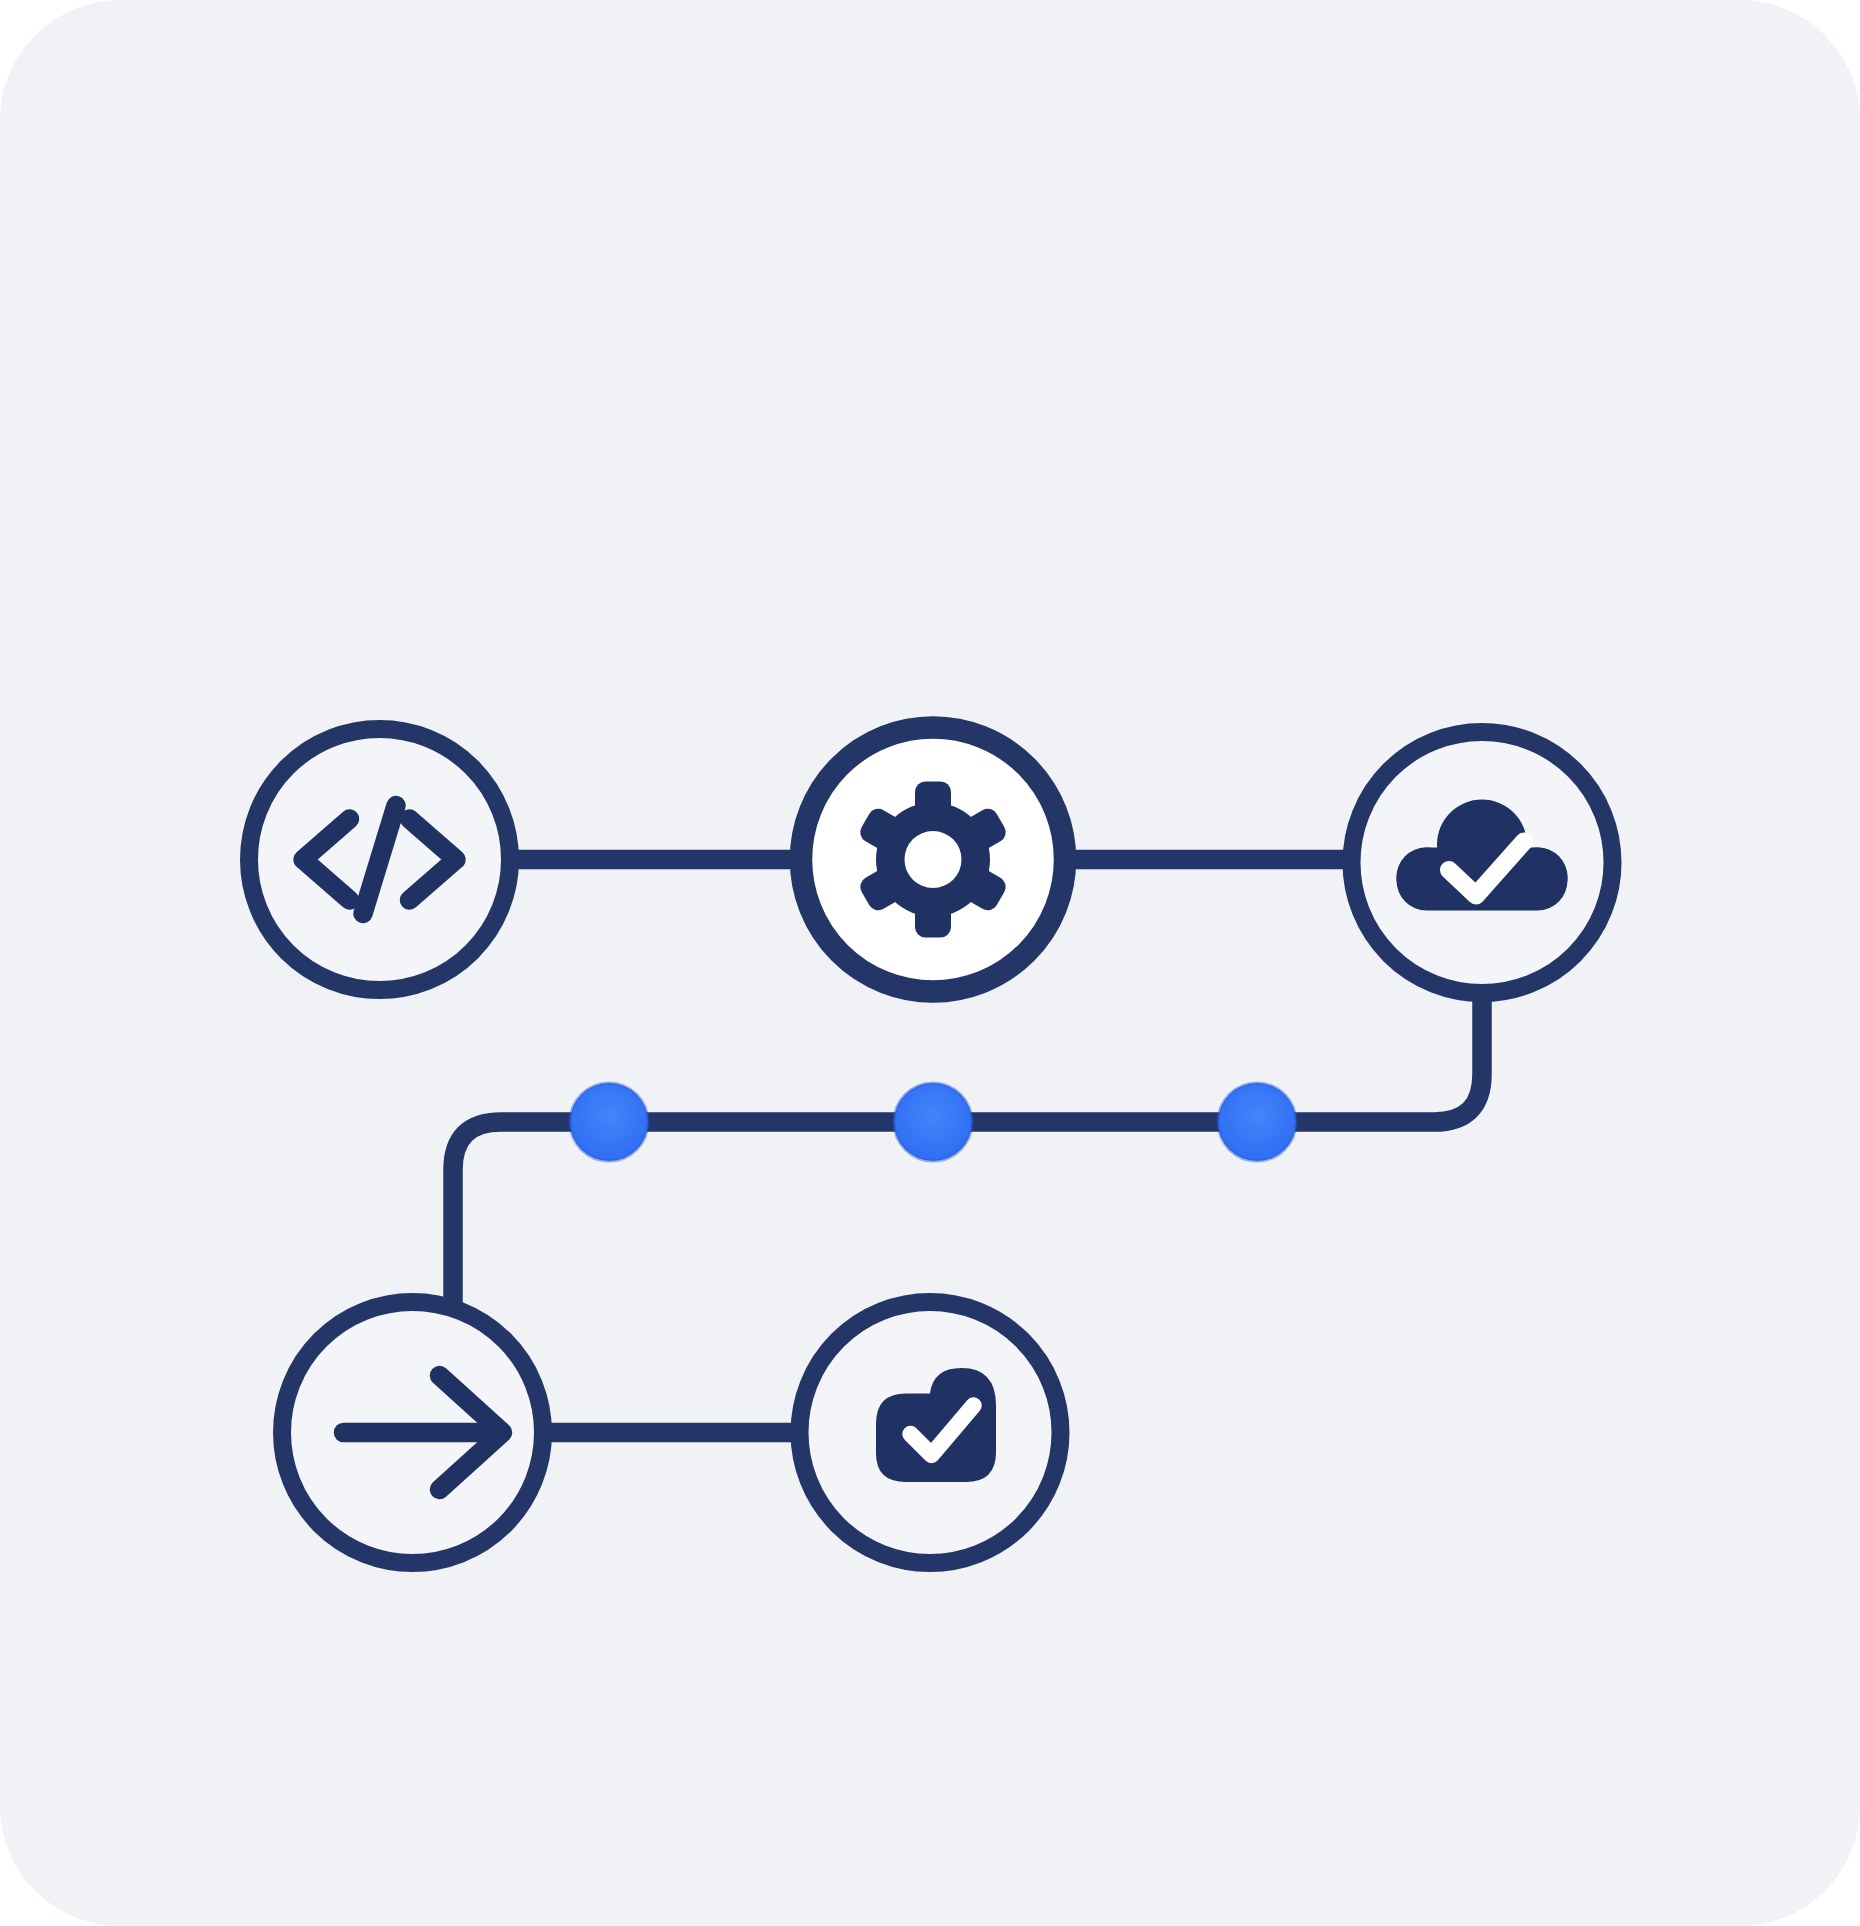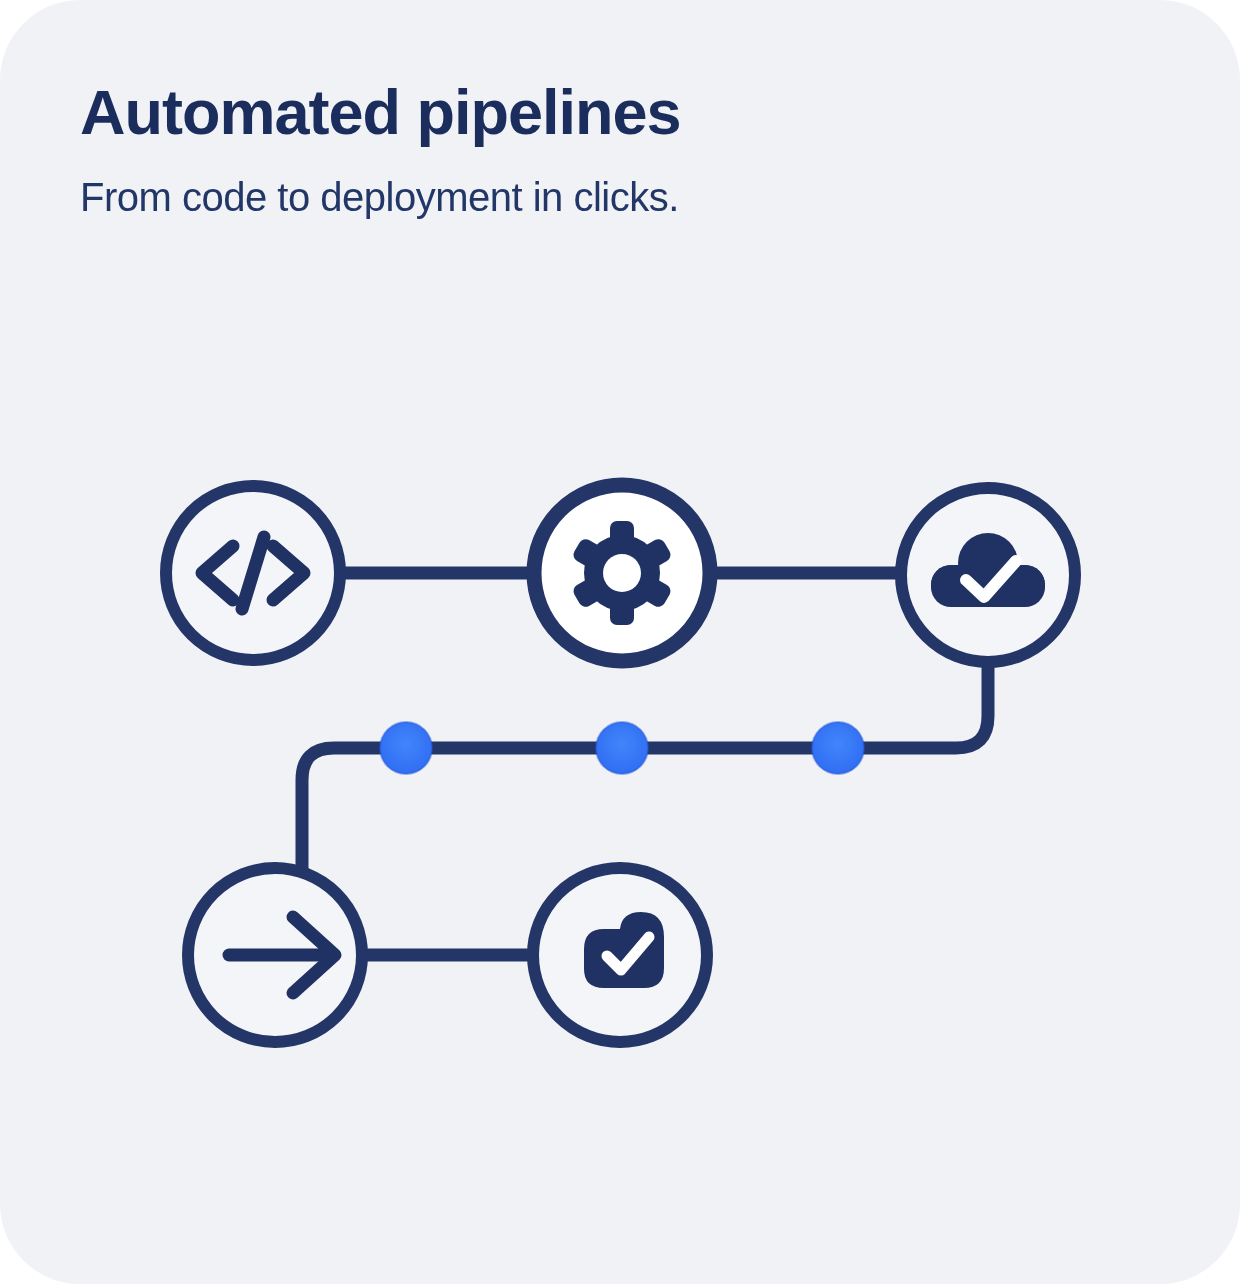--- a/index.html
+++ b/index.html
@@ -84,24 +84,20 @@
     stroke-width:2;
   }
   .stop-light{stop-color:var(--dot_blue_light,#4285fa);}
   .stop-base{stop-color:var(--dot_blue,#2e6cf2);}
 </style>
 </head>
 <body>
 
 <div class="card">
 
-  <div class="card-header">
-    <div class="card-title">Automated pipelines</div>
-    <div class="card-subtitle">From code to deployment in clicks.</div>
-  </div>
 
   <svg class="diagram" viewBox="0 0 1240 1284" xmlns="http://www.w3.org/2000/svg">
 
     <defs>
       <radialGradient id="dot-gradient" cx="50%" cy="42%" r="62%">
         <stop class="stop-light" offset="0"></stop>
         <stop class="stop-base" offset="1"></stop>
       </radialGradient>
     </defs>
 

